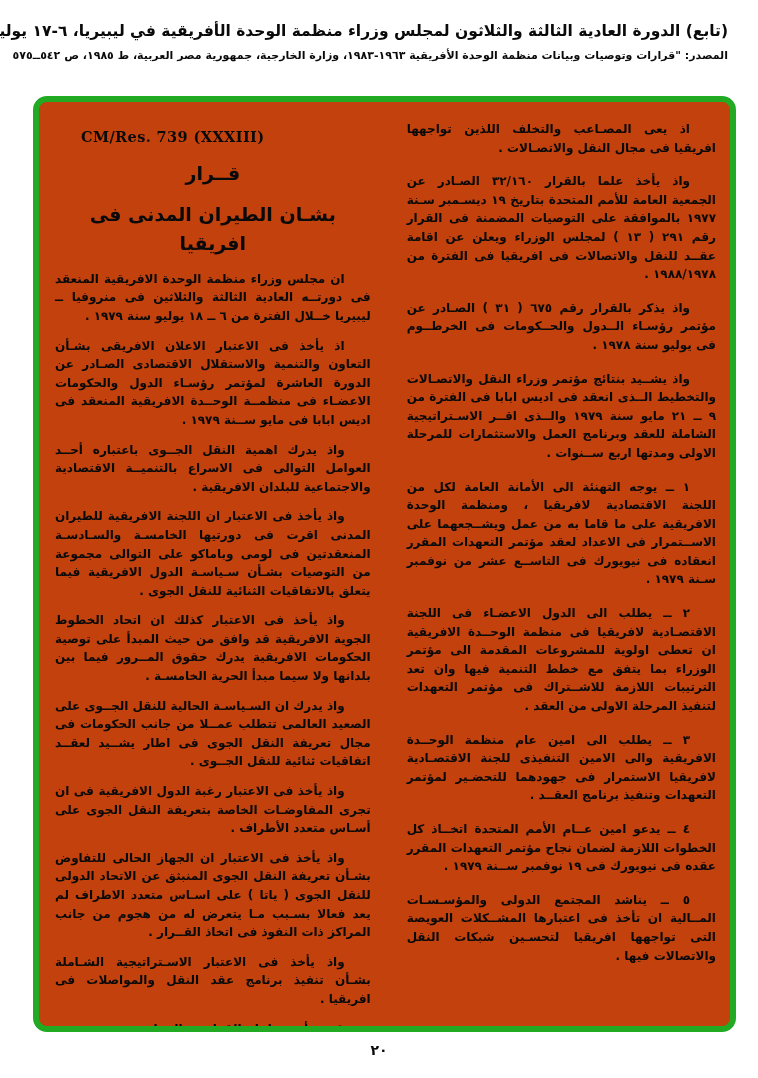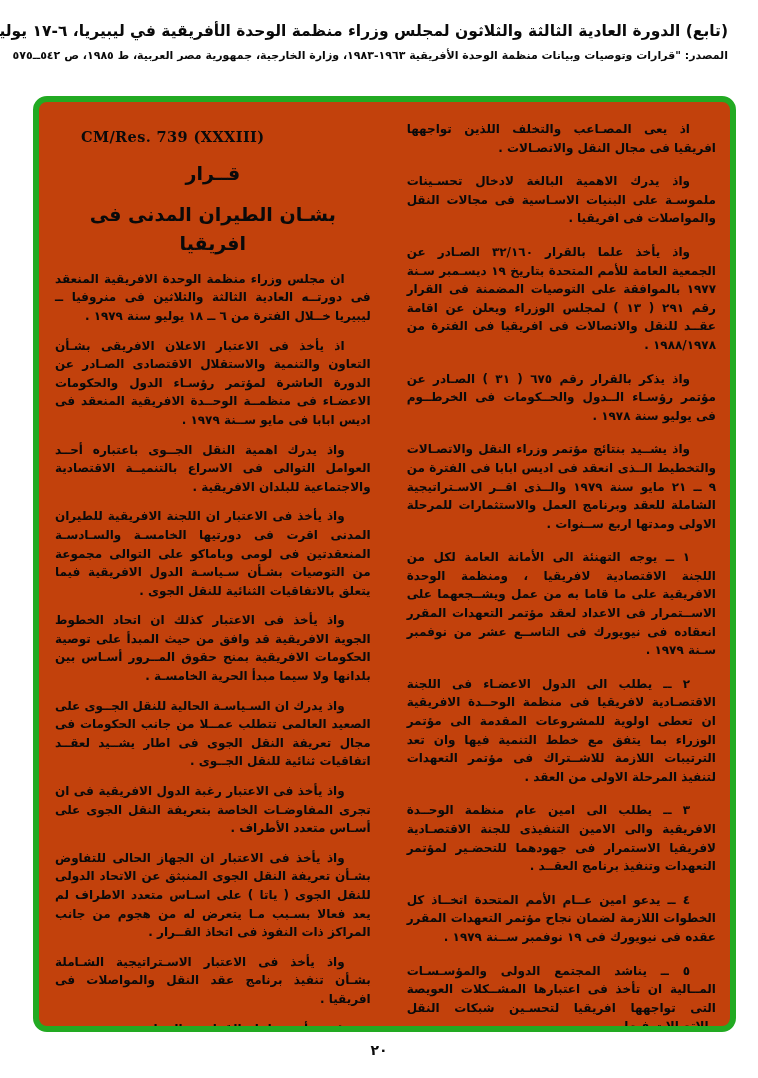--- a/index.html
+++ b/index.html
@@ -128,31 +128,30 @@
 <div class="frame">
 
   <div class="col col-left">
     <p class="res-ref">CM/Res. 739 (XXXIII)</p>
     <p class="doc-title">قــرار</p>
     <p class="doc-subtitle">بشـان الطيران المدنى فى افريقيا</p>
     <p>ان مجلس وزراء منظمة الوحدة الافريقية المنعقد فى دورتــه العادية الثالثة والثلاثين فى منروفيا ــ ليبيريا خــلال الفترة من ٦ ــ ١٨ يوليو سنة ١٩٧٩ .</p>
     <p>اذ يأخذ فى الاعتبار الاعلان الافريقى بشـأن التعاون والتنمية والاستقلال الاقتصادى الصـادر عن الدورة العاشرة لمؤتمر رؤسـاء الدول والحكومات الاعضـاء فى منظمــة الوحــدة الافريقية المنعقد فى اديس ابابا فى مايو ســنة ١٩٧٩ .</p>
     <p>واذ يدرك اهمية النقل الجــوى باعتباره أحــد العوامل التوالى فى الاسراع بالتنميــة الاقتصادية والاجتماعية للبلدان الافريقية .</p>
     <p>واذ يأخذ فى الاعتبار ان اللجنة الافريقية للطيران المدنى اقرت فى دورتيها الخامسـة والسـادسـة المنعقدتين فى لومى وباماكو على التوالى مجموعة من التوصيات بشـأن سـياسـة الدول الافريقية فيما يتعلق بالاتفاقيات الثنائية للنقل الجوى .</p>
-    <p>واذ يأخذ فى الاعتبار كذلك ان اتحاد الخطوط الجوية الافريقية قد وافق من حيث المبدأ على توصية الحكومات الافريقية بمنح حقوق المــرور أسـاس بين بلدانها ولا سيما مبدأ الحرية الخامسـة .</p>
+    <p>واذ يأخذ فى الاعتبار كذلك ان اتحاد الخطوط الجوية الافريقية قد وافق من حيث المبدأ على توصية الحكومات الافريقية يدرك حقوق المــرور فيما بين بلدانها ولا سيما مبدأ الحرية الخامسـة .</p>
     <p>واذ يدرك ان السـياسـة الحالية للنقل الجــوى على الصعيد العالمى تتطلب عمــلا من جانب الحكومات فى مجال تعريفة النقل الجوى فى اطار يشــيد لعقــد اتفاقيات ثنائية للنقل الجــوى .</p>
     <p>واذ يأخذ فى الاعتبار رغبة الدول الافريقية فى ان تجرى المفاوضـات الخاصة بتعريفة النقل الجوى على أسـاس متعدد الأطراف .</p>
     <p>واذ يأخذ فى الاعتبار ان الجهاز الحالى للتفاوض بشـأن تعريفة النقل الجوى المنبثق عن الاتحاد الدولى للنقل الجوى ( ياتا ) على اسـاس متعدد الاطراف لم يعد فعالا بسـبب مـا يتعرض له من هجوم من جانب المراكز ذات النفوذ فى اتخاذ القــرار .</p>
     <p>واذ يأخذ فى الاعتبار الاسـتراتيجية الشـاملة بشـأن تنفيذ برنامج عقد النقل والمواصلات فى افريقيا .</p>
     <p>١ ــ يأخذ علما بالقرارين الصـادرين عن مؤتمر وزراء</p>
   </div>
 
   <div class="col col-right">
     <p>اذ يعى المصـاعب والتخلف اللذين تواجهها افريقيا فى مجال النقل والاتصـالات .</p>
-    <p>واذ يدرك الاهمية البالغة لادخال تحسـينات ملموسـة على البنيات الاسـاسية فى مجالات النقل والمواصلات فى افريقيا .</p>
     <p>واذ يأخذ علما بالقرار ٣٢/١٦٠ الصـادر عن الجمعية العامة للأمم المتحدة بتاريخ ١٩ ديسـمبر سـنة ١٩٧٧ بالموافقة على التوصيات المضمنة فى القرار رقم ٢٩١ ( ١٣ ) لمجلس الوزراء ويعلن عن اقامة عقــد للنقل والاتصالات فى افريقيا فى الفترة من ١٩٨٨/١٩٧٨ .</p>
     <p>واذ يذكر بالقرار رقم ٦٧٥ ( ٣١ ) الصـادر عن مؤتمر رؤسـاء الــدول والحــكومات فى الخرطــوم فى يوليو سنة ١٩٧٨ .</p>
     <p>واذ يشــيد بنتائج مؤتمر وزراء النقل والاتصـالات والتخطيط الــذى انعقد فى اديس ابابا فى الفترة من ٩ ــ ٢١ مايو سنة ١٩٧٩ والــذى اقــر الاسـتراتيجية الشاملة للعقد وبرنامج العمل والاستثمارات للمرحلة الاولى ومدتها اربع ســنوات .</p>
     <p>١ ــ يوجه التهنئة الى الأمانة العامة لكل من اللجنة الاقتصادية لافريقيا ، ومنظمة الوحدة الافريقية على ما قاما به من عمل ويشــجعهما على الاســتمرار فى الاعداد لعقد مؤتمر التعهدات المقرر انعقاده فى نيويورك فى التاســع عشر من نوفمبر سـنة ١٩٧٩ .</p>
     <p>٢ ــ يطلب الى الدول الاعضـاء فى اللجنة الاقتصـادية لافريقيا فى منظمة الوحــدة الافريقية ان تعطى اولوية للمشروعات المقدمة الى مؤتمر الوزراء بما يتفق مع خطط التنمية فيها وان تعد الترتيبات اللازمة للاشــتراك فى مؤتمر التعهدات لتنفيذ المرحلة الاولى من العقد .</p>
     <p>٣ ــ يطلب الى امين عام منظمة الوحــدة الافريقية والى الامين التنفيذى للجنة الاقتصـادية لافريقيا الاستمرار فى جهودهما للتحضـير لمؤتمر التعهدات وتنفيذ برنامج العقــد .</p>
     <p>٤ ــ يدعو امين عــام الأمم المتحدة اتخــاذ كل الخطوات اللازمة لضمان نجاح مؤتمر التعهدات المقرر عقده فى نيويورك فى ١٩ نوفمبر ســنة ١٩٧٩ .</p>
     <p>٥ ــ يناشد المجتمع الدولى والمؤسـسـات المــالية ان تأخذ فى اعتبارها المشــكلات العويصة التى تواجهها افريقيا لتحسـين شبكات النقل والاتصالات فيها .</p>
   </div>
 

